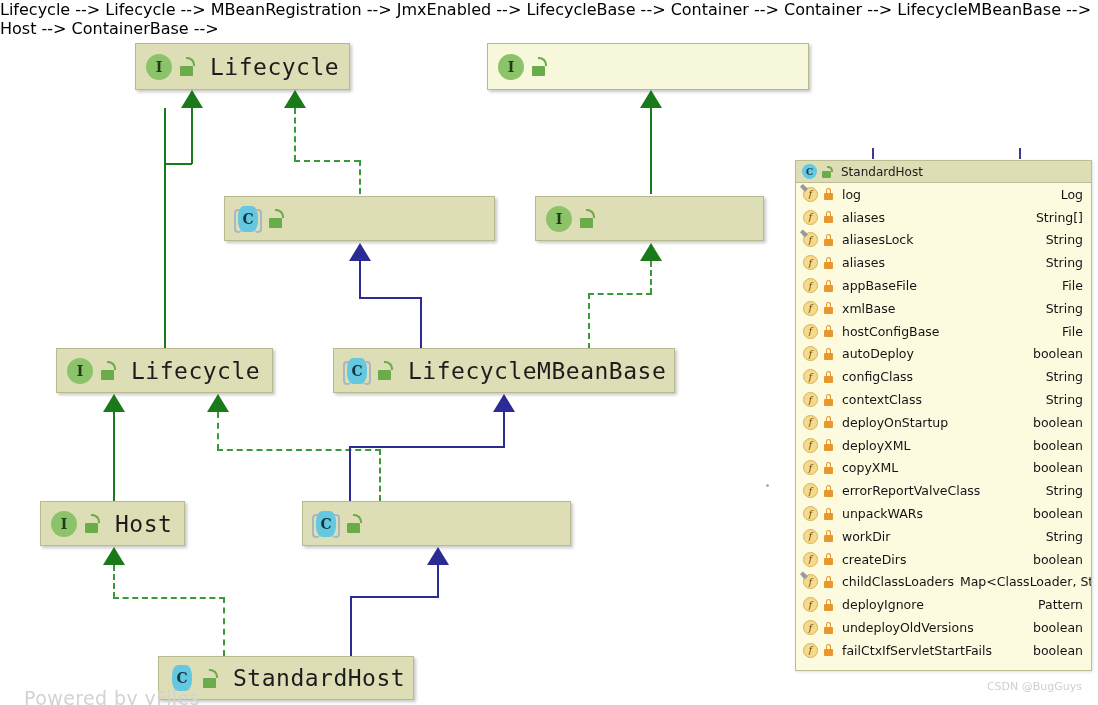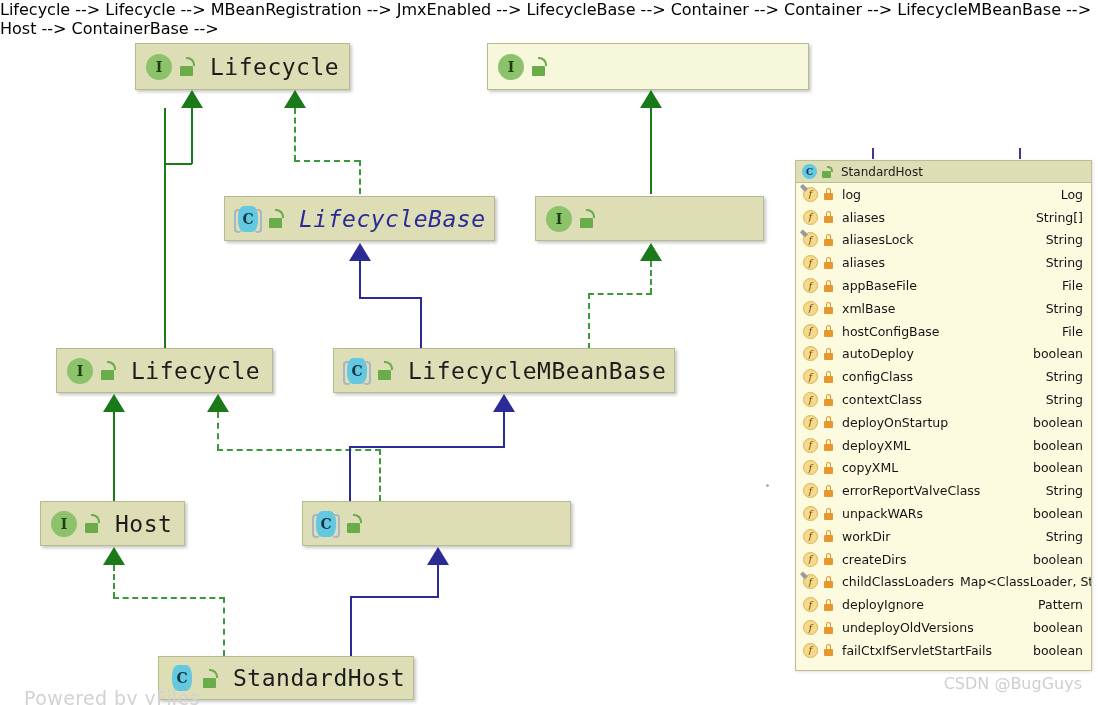--- a/index.html
+++ b/index.html
@@ -261,21 +261,21 @@
     left: 24px; bottom: -4px;
     font-family: "DejaVu Sans", sans-serif;
     font-size: 19px;
     color: #d2d2d2;
     letter-spacing: 0.4px;
   }
   #wm-csdn {
     position: absolute;
     right: 16px; bottom: 12px;
     font-family: "DejaVu Sans", sans-serif;
-    font-size: 16px;
+    font-size: 11px;
     color: #cfcfcf;
   }
   #stray-dot {
     position: absolute;
     left: 766px; top: 484px;
     width: 3px; height: 3px;
     background: #b0b0b0;
     border-radius: 50%;
   }
 </style>
@@ -366,21 +366,20 @@
   </div>
 
   <div class="uml-node fill-olive" style="left:224px; top:196px; width:271px; height:45px;">
     <span class="type-icon cls abstract">
         <span class="disc">C</span>
       </span>
     <span class="lock-icon">
         <span class="shackle"></span>
         <span class="body"></span>
       </span>
-    <span class="uml-label abstract-name">LifecycleBase</span>
   </div>
 
   <div class="uml-node fill-olive" style="left:535px; top:196px; width:229px; height:45px;">
     <span class="type-icon iface">
         <span class="disc">I</span>
       </span>
     <span class="lock-icon">
         <span class="shackle"></span>
         <span class="body"></span>
       </span>

